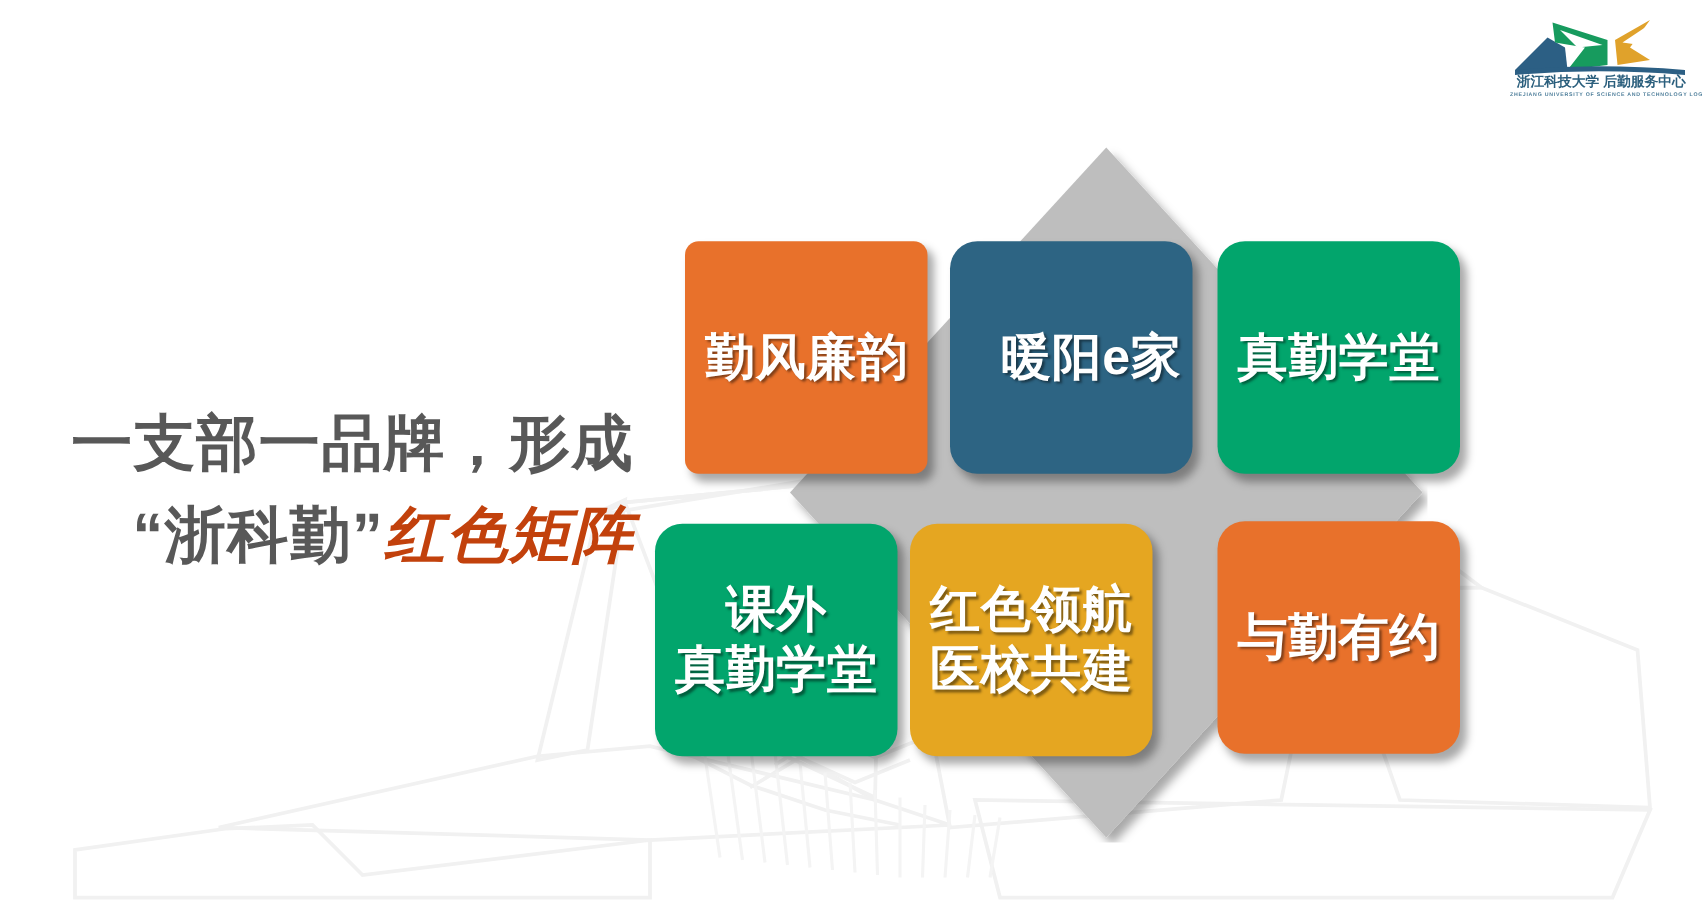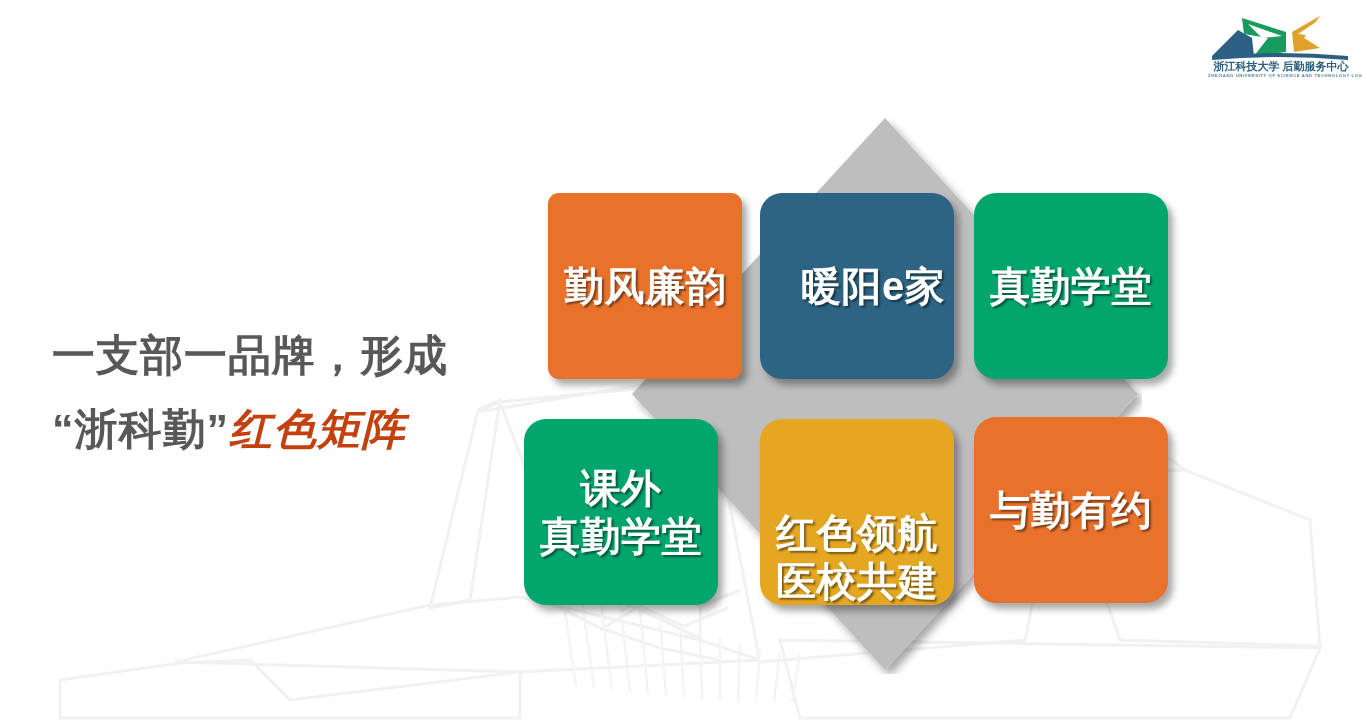--- a/index.html
+++ b/index.html
@@ -63,22 +63,22 @@
     white-space: nowrap;
     line-height: 6px;
   }
 
   
   #heading {
     position: absolute;
     left: 52px;
     top: 318px;
     width: 455px;
-    text-align: left;
-    font-size: 43px;
+    text-align: right;
+    font-size: 49px;
     font-weight: bold;
     line-height: 74px;
     color: #585858;
     letter-spacing: 1px;
     white-space: nowrap;
   }
   #heading .line { display: block; }
   #heading .accent { color: #c2410c; font-style: italic; }
 
   
@@ -110,21 +110,21 @@
     text-shadow: 2px 2px 2px rgba(0,0,0,0.45);
     white-space: pre-line;
   }
 
   
   #card-0 { left: 548px;  top: 193px; width: 194px; height: 186px; border-radius: 11px; }
   #card-1 { left: 760px;  top: 193px; width: 194px; height: 186px; }
   #card-2 { left: 974px;  top: 193px; width: 194px; height: 186px; }
   
   #card-3 { left: 524px;  top: 419px; width: 194px; height: 186px; }
-  #card-4 { left: 760px;  top: 419px; width: 194px; height: 186px; align-items: flex-end; }
+  #card-4 { left: 728px;  top: 419px; width: 194px; height: 186px; }
   #card-5 { left: 974px;  top: 417px; width: 194px; height: 186px; }
 </style>
 </head>
 <body>
 
 <div id="slide">
 
   <svg id="watermark" viewBox="0 0 1362 724" xmlns="http://www.w3.org/2000/svg">
     <g fill="none" stroke="#F1F1F1" stroke-width="3">
       <path d="M 290 700 L 250 660 L 180 663 L 60 680 L 60 718 L 520 718 L 520 672 Z"></path>

